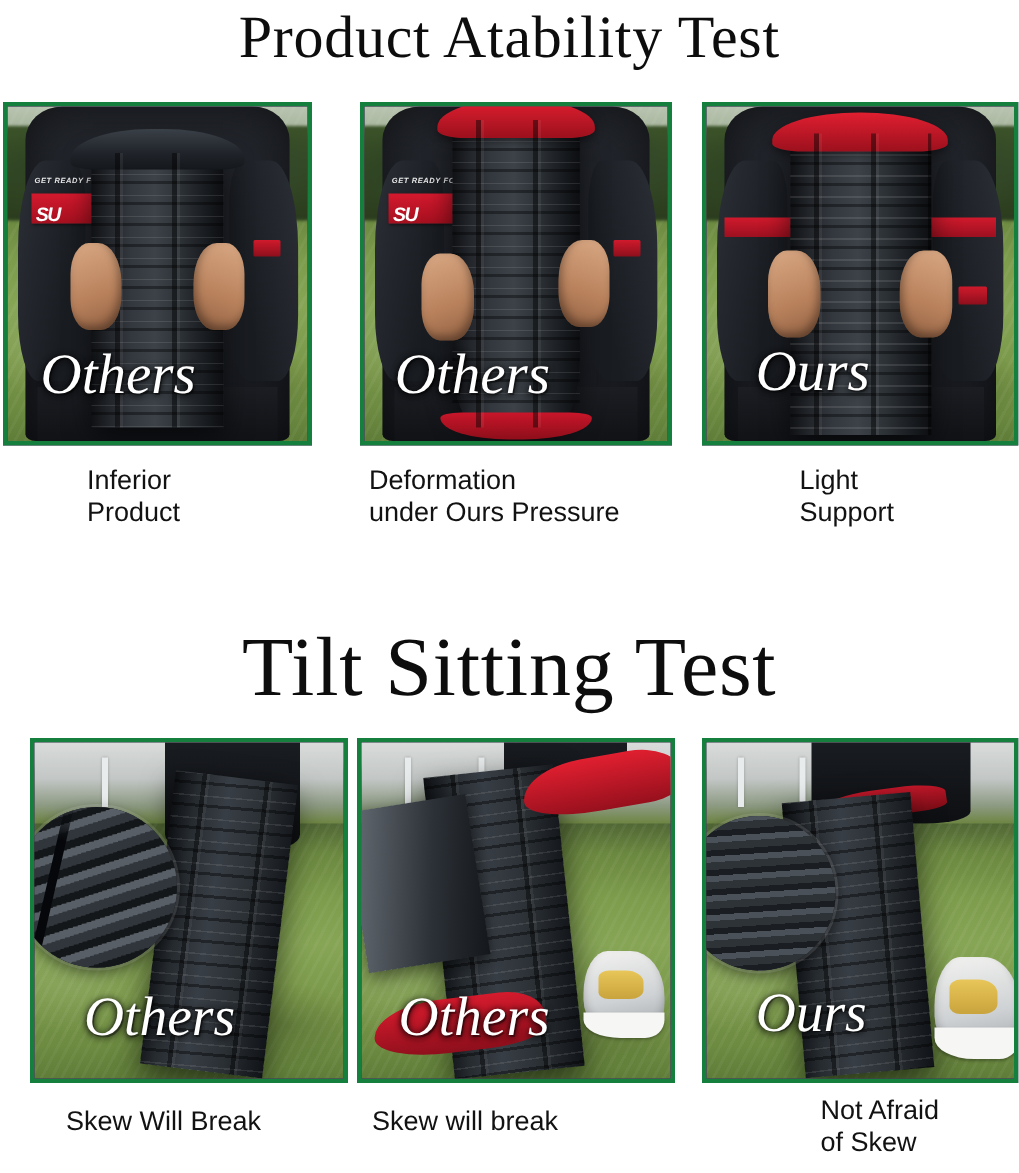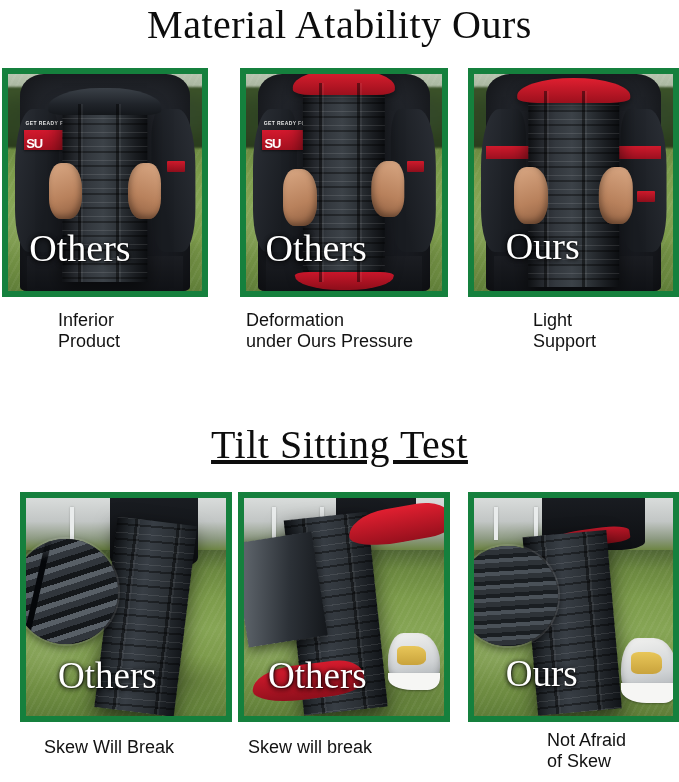--- a/index.html
+++ b/index.html
@@ -23,29 +23,30 @@
     left: 0;
     width: 679px;
     text-align: center;
     font-family: "Liberation Serif", serif;
     font-weight: 400;
     color: #0d0d0d;
     letter-spacing: 0.5px;
     white-space: nowrap;
   }
   #title-material { top: 2px; font-size: 40px; line-height: 46px; }
-  #title-tilt     { top: 422px; font-size: 40px; line-height: 46px; text-decoration: underline; }
+  #title-tilt     { top: 422px; font-size: 56px; line-height: 46px; }
 
   
   .panel {
     position: absolute;
     overflow: hidden;
     background: #701a75;
-    border: 6px solid #15803d;
+    border: 3px solid #15803d;
     box-sizing: border-box;
+    font-style: italic;
   }
   .panel-inner {
     position: absolute;
     inset: 0;
     overflow: hidden;
   }
 
   
   .scene {
     position: absolute;
@@ -371,21 +372,21 @@
   .legs {
     position: absolute;
     top: -2%;
     background: linear-gradient(180deg, #1a1d22, #0d0f12);
     border-radius: 0 0 28% 28% / 0 0 14% 14%;
   }
 </style>
 </head>
 <body>
 
-<div class="section-title" id="title-material">Material Atability Ours</div>
+<div class="section-title" id="title-material">Product Atability Test</div>
 
 <div class="panel" style="left:2px; top:68px; width:206px; height:229px;">
   <div class="panel-inner">
     <div class="scene"></div>
     <div class="hedge"></div>
     <div class="torso"></div>
     <div class="pants"></div>
     <div class="chest-top-text">GET READY FOR</div>
     <div class="chest-patch">
       <span class="patch-text">SU</span>

